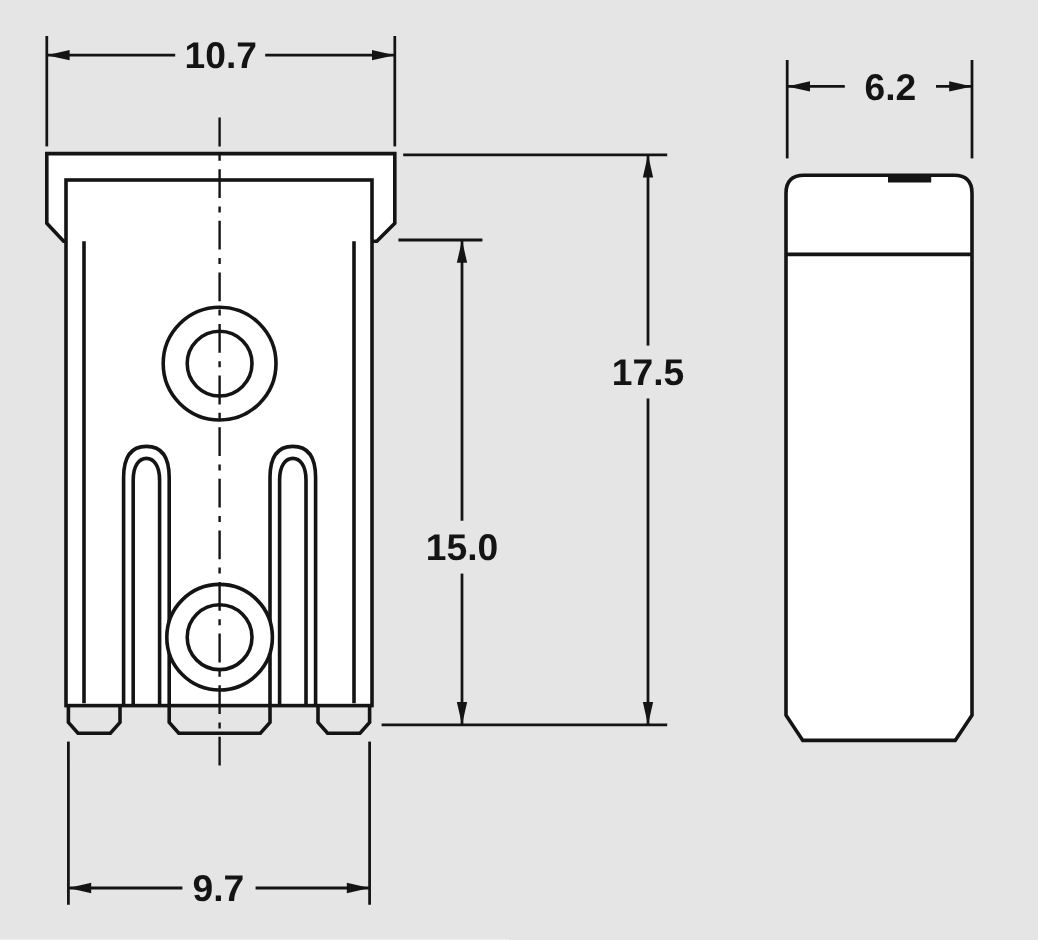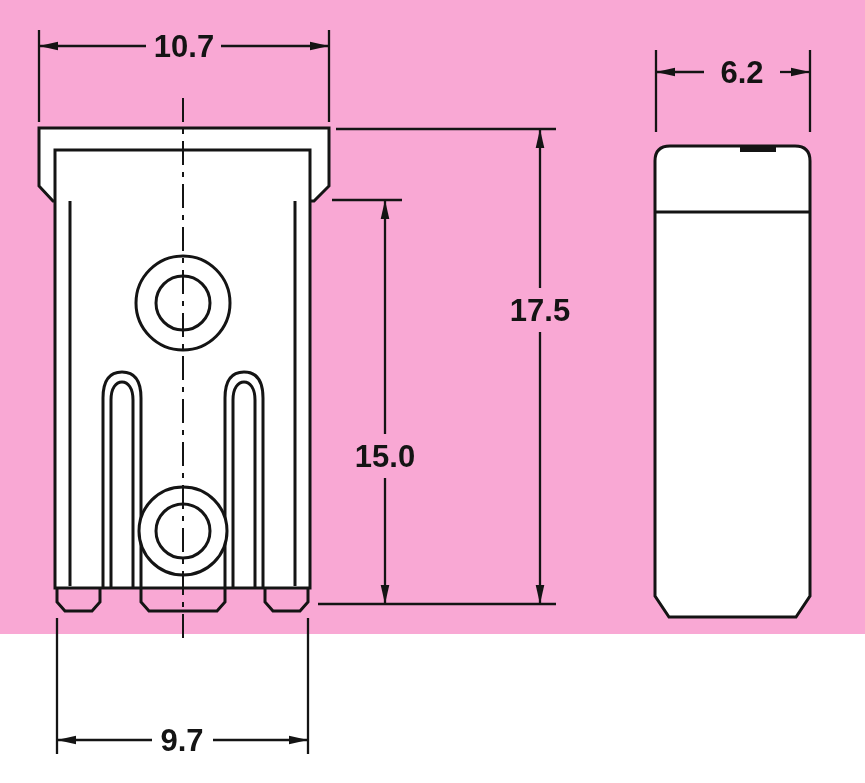--- a/index.html
+++ b/index.html
@@ -5,22 +5,22 @@
   html, body {
     margin: 0;
     padding: 0;
     background: #ffffff;
     width: 865px;
     height: 783px;
     overflow: hidden;
   }
   .drawing-wrap {
     width: 865px;
-    height: 634px;
-    background: #f9a8d4;
+    height: 783px;
+    background: #e5e5e5;
   }
   svg { display: block; }
   .part {
     fill: none;
     stroke: #141414;
     stroke-width: 3;
     stroke-linejoin: miter;
   }
   .part-filled {
     fill: #ffffff;

